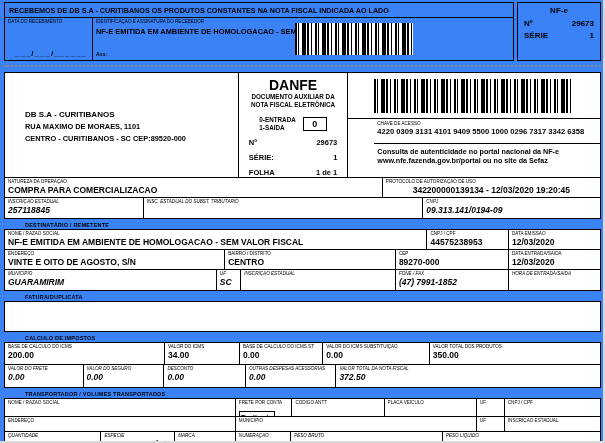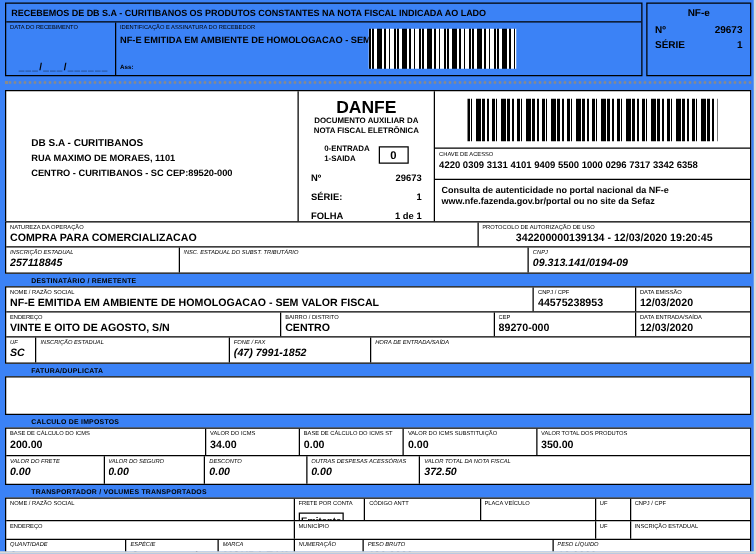--- a/index.html
+++ b/index.html
@@ -43,23 +43,23 @@
   .danfe { width:18.4%; border-right:1px solid #000; text-align:center; padding-top:4px; }
   .danfe .t { font-size:14px; font-weight:bold; }
   .danfe .s { font-size:6.3px; font-weight:bold; line-height:7.5px; }
   .es-row { display:flex; justify-content:center; align-items:center; margin-top:8px; }
   .es-labels { text-align:left; font-size:6.3px; font-weight:bold; line-height:8px; }
   .tipo-box { border:1px solid #000; width:24px; height:14px; margin-left:7px; font-size:9px; font-weight:bold; text-align:center; line-height:13px; }
   .danfe .kv { display:flex; justify-content:space-between; padding:0 10px; font-size:7.5px; font-weight:bold; margin-top:6px; }
   .hright { flex:1; display:flex; flex-direction:column; }
   .bc-wrap { height:46px; border-bottom:1px solid #000; display:flex; align-items:center; justify-content:center; }
   .main-bar { width:200px; height:34px; }
-  .chave { border-bottom:1px solid #000; padding:2px 3px 0; height:25px; }
+  .chave { border-bottom:1px solid #000; padding:2px 3px 0; height:25px;margin-left:26px; }
   .chave .val { font-size:7.6px; }
-  .consulta { flex:1; padding:3px 5px; font-size:7.2px; font-weight:bold; line-height:9px; }
+  .consulta { flex:1; padding:3px 5px; font-size:7.2px; font-weight:bold; line-height:9px;margin-left:24px; }
 
   
   .h20 { height:20px; } .h21 { height:21px; } .h22 { height:22px; } .h15 { height:15px; } .h18 { height:18px; }
   .mt { margin-top:-1px; }
   .ctr { text-align:center; }
 
   .fatura-box { height:31px; }
   .frete-val { border:1px solid #000; margin-top:1px; font-size:7.6px; font-weight:bold; text-align:center; padding:1px 1px 0; line-height:9px; }
 </style>
 </head>
@@ -199,20 +199,24 @@
       <div class="c" style="width:19%">
         <span class="lbl">CEP</span>
         <span class="val">89270-000</span>
       </div>
       <div class="c" style="width:15.3%">
         <span class="lbl">DATA ENTRADA/SAÍDA</span>
         <span class="val">12/03/2020</span>
       </div>
     </div>
     <div class="r h20">
+      <div class="c" style="width:35.6%">
+        <span class="lbl">MUNICÍPIO</span>
+        <span class="val">GUARAMIRIM</span>
+      </div>
       <div class="c" style="width:4.1%">
         <span class="lbl">UF</span>
         <span class="val">SC</span>
       </div>
       <div class="c" style="width:26%">
         <span class="lbl">INSCRIÇÃO ESTADUAL</span>
         <span class="val"></span>
       </div>
       <div class="c" style="width:19%">
         <span class="lbl">FONE / FAX</span>

